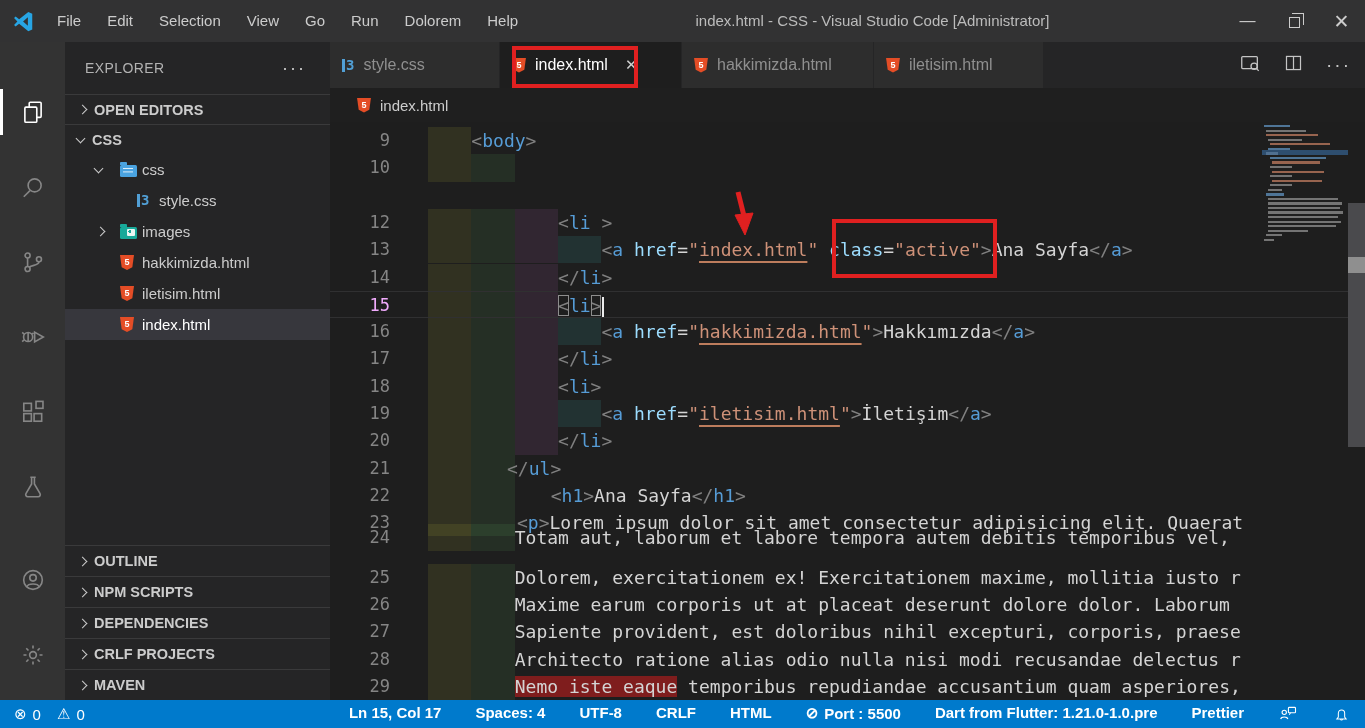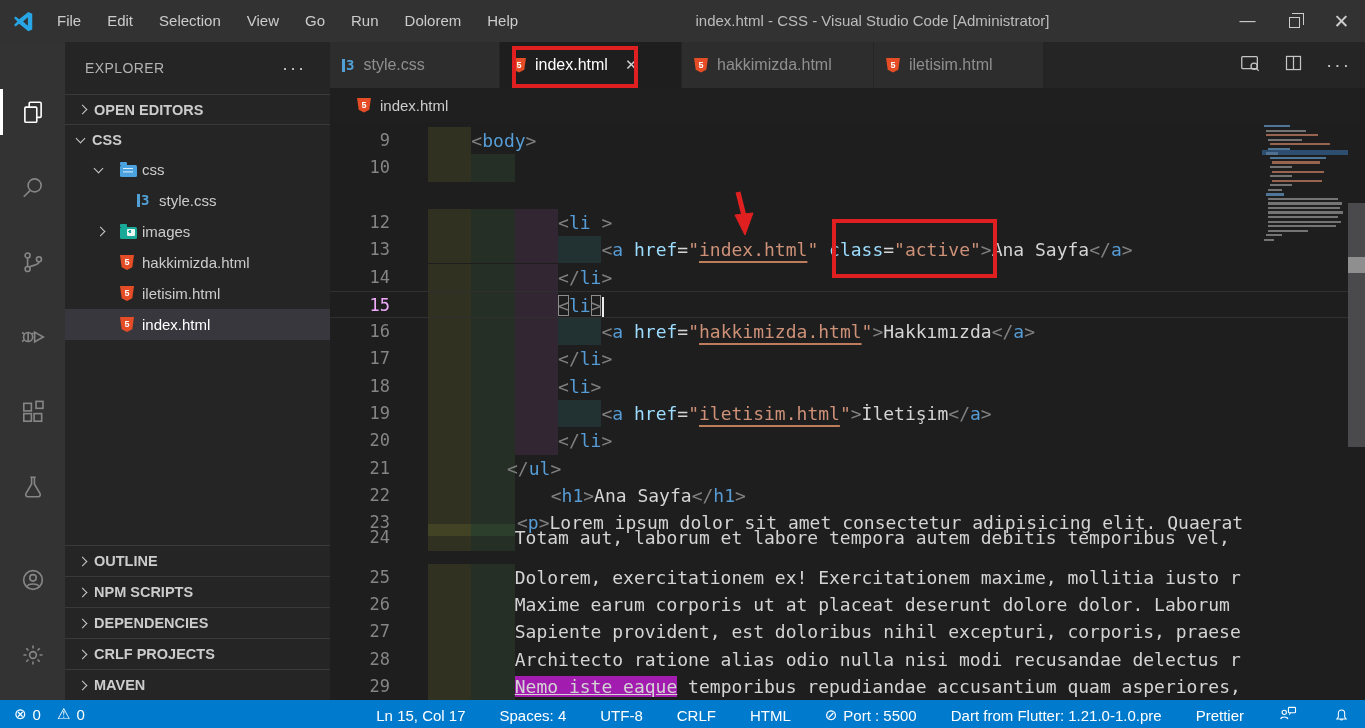--- a/index.html
+++ b/index.html
@@ -83,35 +83,35 @@
   .l1 { background:rgba(255,255,64,0.085); }
   .l2 { background:rgba(127,255,127,0.08); }
   .l3 { background:rgba(255,127,255,0.085); }
   .l4 { background:rgba(79,236,236,0.10); }
   .code-text { position:absolute; top:0; white-space:pre; font:18px/27.3px "DejaVu Sans Mono", monospace; }
   .tok-p { color:var(--tok-p); } .tok-t { color:var(--tok-t); } .tok-a { color:var(--tok-a); }
   .tok-e { color:var(--tok-e); } .tok-s { color:var(--tok-s); } .tok-x { color:var(--tok-x); }
   .tok-l { color:var(--tok-s); text-decoration:underline; text-decoration-color:#bd7d5d;
     text-decoration-thickness:2px; text-underline-offset:5px; }
   .tok-b { color:var(--tok-p); outline:1px solid #8d8d8d; outline-offset:-1px; }
-  .tok-h { color:var(--tok-x); background:#a21caf;text-decoration:underline; }
+  .tok-h { color:var(--tok-x); background:#7f1d1d; }
   .cursor { display:inline-block; width:2px; height:20px; background:#ececec; vertical-align:middle; margin-left:1px; }
 
   .minimap { position:absolute; top:0; right:17px; width:86px; height:100%; }
   .mm-bar { position:absolute; height:2.3px; opacity:.8; }
   .mm-band { position:absolute; left:0; right:0; top:28px; height:5px; background:rgba(56,110,165,.6); }
   .scrollbar { position:absolute; top:0; right:0; width:17px; height:100%; }
   .sb-thumb { position:absolute; left:0; right:0; top:81px; height:244px; background:#4a4a4d; }
   .sb-handle { position:absolute; left:0; right:0; top:135px; height:16px; background:#8f8f8f; }
 
   
   .statusbar { height:28px; background:var(--status-bg); display:flex; align-items:center;
     color:#ffffff; font-size:15px; padding:0 14px; position:relative; z-index:5;}
   .status-left { display:flex; align-items:center; gap:16px; }
-  .status-right { margin-left:auto; display:flex; align-items:flex-end; gap:34px; }
+  .status-right { margin-left:auto; display:flex; align-items:flex-start; gap:34px;font-weight:bold; }
   .status-item { display:flex; align-items:center; gap:6px; white-space:nowrap; }
   .status-item svg { stroke:#ffffff; fill:none; stroke-width:1.3; }
   .sicon { font-size:15px; }
 
   
   .annot-box { position:absolute; border:4px solid var(--annot); z-index:100; }
   #annot-tab { left:512px; top:46px; width:126px; height:42px; }
   #annot-class { left:832px; top:219px; width:165px; height:59px; }
   #annot-arrow { position:absolute; left:727px; top:188px; z-index:100; }
 </style>

